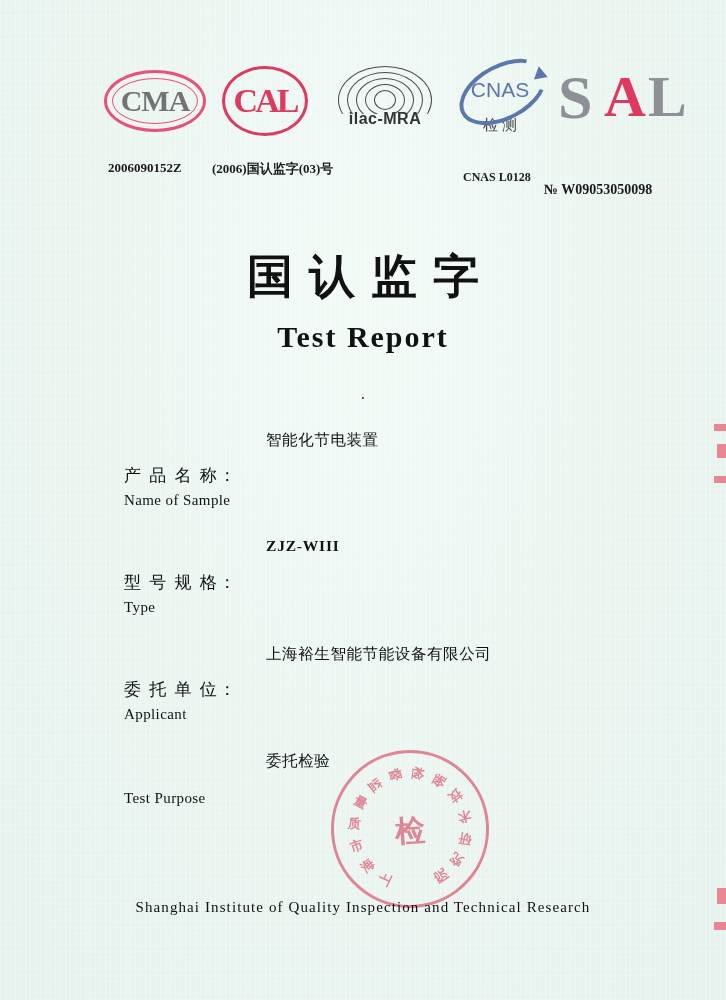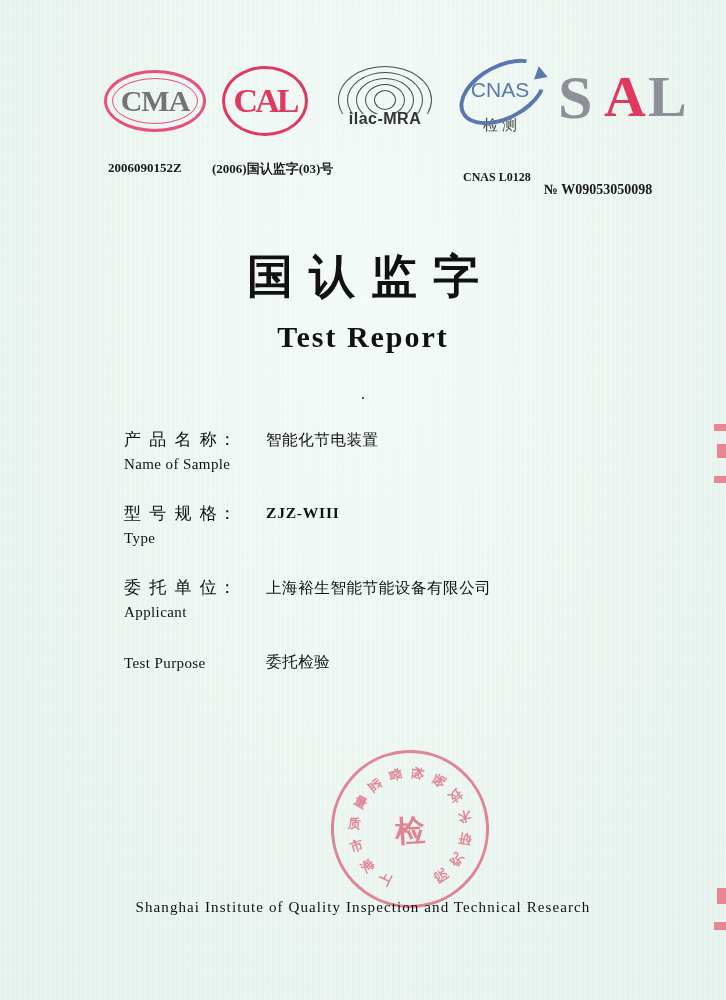--- a/index.html
+++ b/index.html
@@ -249,20 +249,21 @@
   }
   .field {
     margin-bottom: 26px;
     position: relative;
     min-height: 48px;
   }
   .field-labels {
     display: inline-block;
     width: 130px;
     vertical-align: top;
+    margin-top: 36px;
   }
   .lab-cn {
     font-family: "Liberation Serif", serif;
     font-size: 17px;
     color: #111;
     letter-spacing: 2px;
     white-space: nowrap;
   }
   .lab-en {
     font-family: "Liberation Serif", serif;

